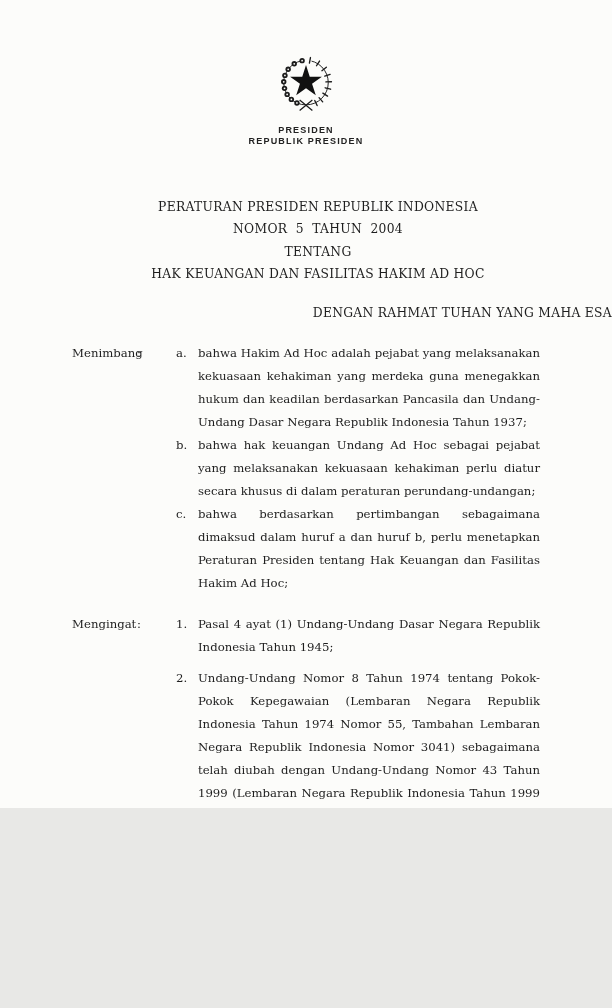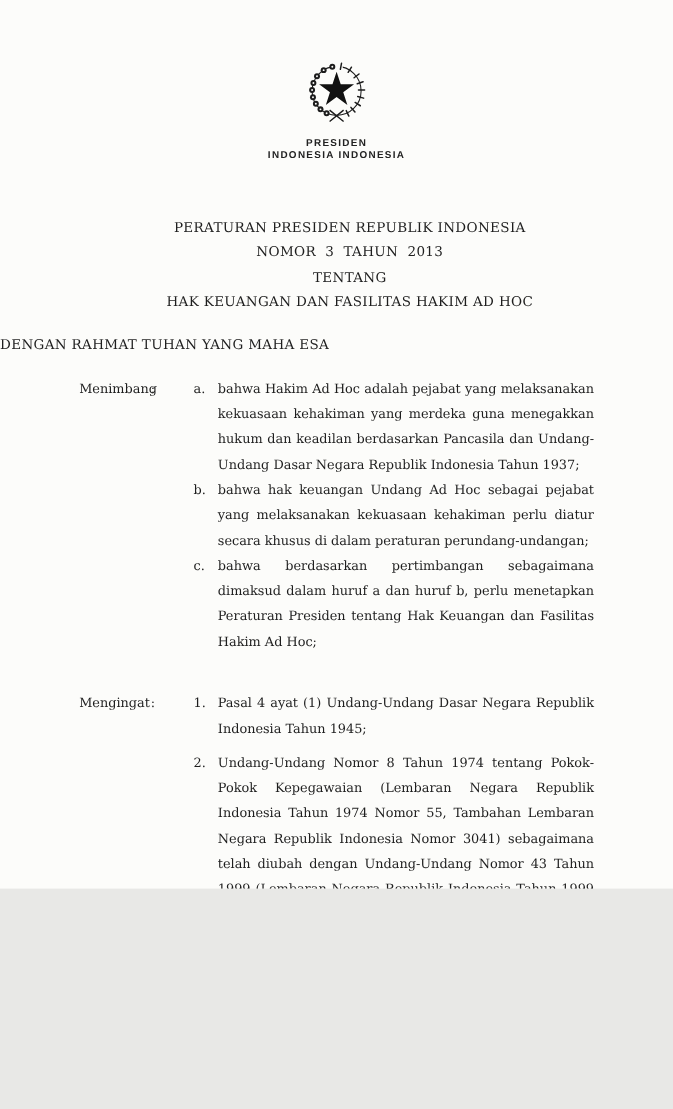--- a/index.html
+++ b/index.html
@@ -42,21 +42,21 @@
     text-align: center;
     font-size: 12.3px;
     line-height: 22.4px;
     letter-spacing: 0.3px;
     padding-left: 24px;
   }
   .title-line { white-space: pre; }
 
   .invocation {
     margin: 20px 0 0 0;
-    text-align: left;
+    text-align: right;
     font-size: 12.3px;
     letter-spacing: 0.3px;
   }
   .authority {
     margin: 15px 0 0 0;
     text-align: center;
     font-size: 12.3px;
     letter-spacing: 0.3px;
   }
 
@@ -64,21 +64,21 @@
   .clauses {
     margin: 22px 72px 0 72px;
     font-size: 11.7px;
     line-height: 23px;
   }
   .clause {
     display: grid;
     grid-template-columns: 65px 39px 1fr;
     align-items: start;
   }
-  .clause + .clause { margin-top: 33px; }
+  .clause + .clause { margin-top: 18px; }
   .clause-label, .clause-colon { display: block; }
   .clause-item {
     display: grid;
     grid-template-columns: 22px 1fr;
     align-items: start;
   }
   .clause--recalling .clause-item + .clause-item { margin-top: 8px; }
   .item-text {
     margin: 0;
     text-align: justify;
@@ -136,26 +136,26 @@
         <path d="M75.0 40.1 L82.0 39.9"></path>
           <path d="M74.1 47.5 L80.9 49.3"></path>
         <path d="M71.2 54.2 L77.1 58.0"></path>
           <path d="M66.4 59.9 L71.0 65.2"></path>
         <path d="M61.0 63.5 L64.0 69.8"></path>
       </g>
 
       <polygon fill="#111" points="50,19 54.7,33.5 69.97,33.5 57.6,42.5 62.3,57.0 50,48 37.7,57.0 42.4,42.5 30.0,33.5 45.3,33.5"></polygon>
     </svg>
     <div class="lh-line1">PRESIDEN</div>
-    <div class="lh-line2">INDONESIA  INDONESIA</div>
+    <div class="lh-line2">REPUBLIK  PRESIDEN</div>
   </header>
 
   <section class="title-block">
     <div class="title-line">PERATURAN PRESIDEN REPUBLIK INDONESIA</div>
-    <div class="title-line">NOMOR  3  TAHUN  2013</div>
+    <div class="title-line">NOMOR  5  TAHUN  2004</div>
     <div class="title-line">TENTANG</div>
     <div class="title-line">HAK KEUANGAN DAN FASILITAS HAKIM AD HOC</div>
   </section>
 
   <p class="invocation">DENGAN RAHMAT TUHAN YANG MAHA ESA</p>
 
   <section class="clauses">
 
     <div class="clause clause--considering">
       <span class="clause-label">Menimbang</span>

